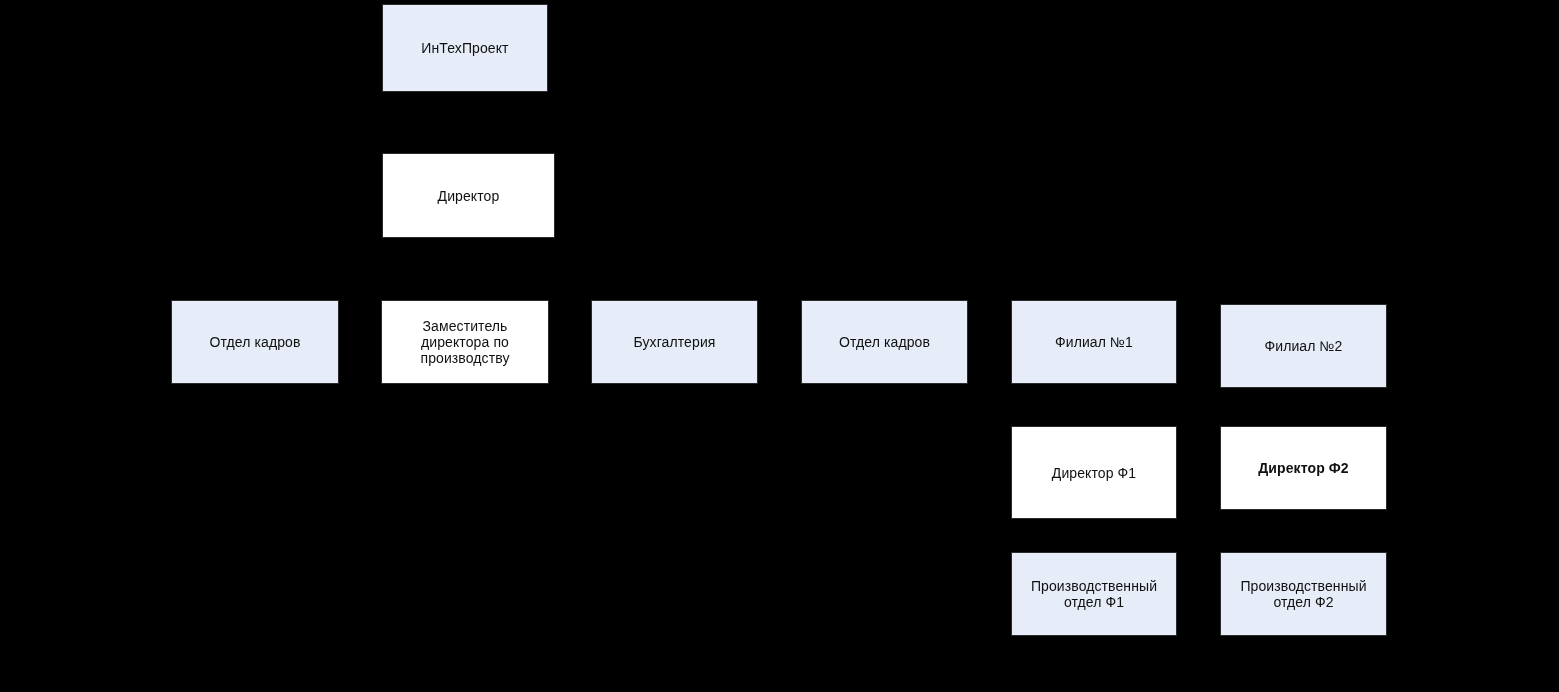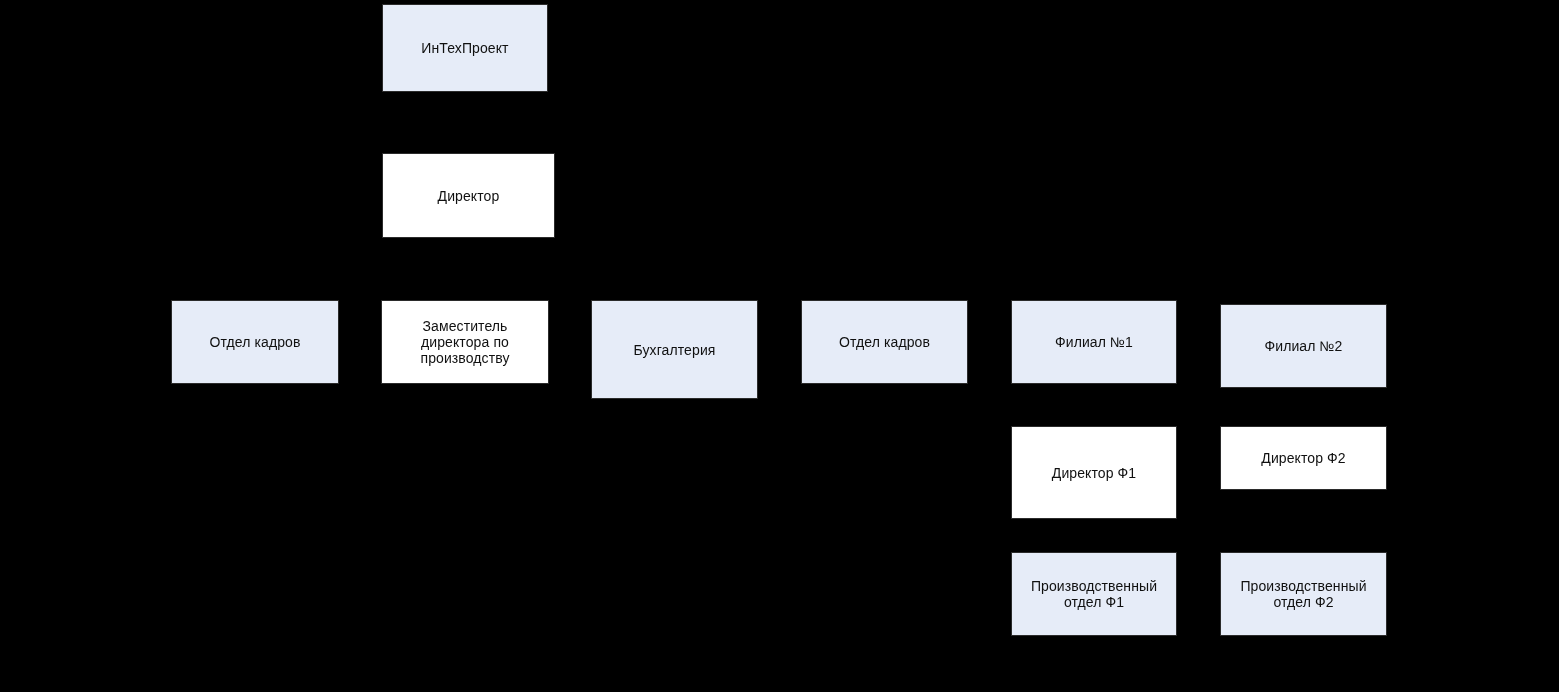--- a/index.html
+++ b/index.html
@@ -57,23 +57,23 @@
       <polyline points="1303.5,384 1303.5,426" fill="none" stroke="#000000" stroke-width="1"></polyline>
       <polyline points="1094,510 1094,552" fill="none" stroke="#000000" stroke-width="1"></polyline>
       <polyline points="1303.5,510 1303.5,552" fill="none" stroke="#000000" stroke-width="1"></polyline>
     </svg>
 <div class="node fill-blue" style="left: 382px; top: 4px; width: 166px; height: 88px;"><span>ИнТехПроект</span></div>
     <div class="node fill-white" style="left: 382px; top: 153px; width: 173px; height: 85px;"><span>Директор</span></div>
     <div class="node fill-blue" style="left: 171px; top: 300px; width: 168px; height: 84px;"><span>Отдел кадров</span></div>
     <div class="node fill-white" style="left: 381px; top: 300px; width: 168px; height: 84px;"><span>Заместитель
 директора по
 производству</span></div>
-    <div class="node fill-blue" style="left: 591px; top: 300px; width: 167px; height: 99px;"><span>Бухгалтерия</span></div>
+    <div class="node fill-blue" style="left: 591px; top: 300px; width: 167px; height: 84px;"><span>Бухгалтерия</span></div>
     <div class="node fill-blue" style="left: 801px; top: 300px; width: 167px; height: 84px;"><span>Отдел кадров</span></div>
     <div class="node fill-blue" style="left: 1011px; top: 300px; width: 166px; height: 84px;"><span>Филиал №1</span></div>
     <div class="node fill-blue" style="left: 1220px; top: 304px; width: 167px; height: 84px;"><span>Филиал №2</span></div>
     <div class="node fill-white" style="left: 1011px; top: 426px; width: 166px; height: 93px;"><span>Директор Ф1</span></div>
-    <div class="node fill-white" style="left: 1220px; top: 426px; width: 167px; height: 64px;"><span>Директор Ф2</span></div>
+    <div class="node fill-white" style="left: 1220px; top: 426px; width: 167px; height: 84px; font-weight: bold;"><span>Директор Ф2</span></div>
     <div class="node fill-blue" style="left: 1011px; top: 552px; width: 166px; height: 84px;"><span>Производственный
 отдел Ф1</span></div>
     <div class="node fill-blue" style="left: 1220px; top: 552px; width: 167px; height: 84px;"><span>Производственный
 отдел Ф2</span></div>
   </div>
 
 </body></html>

